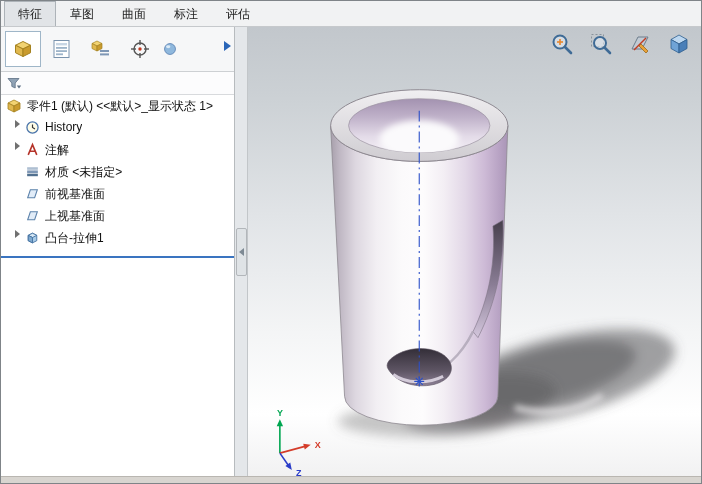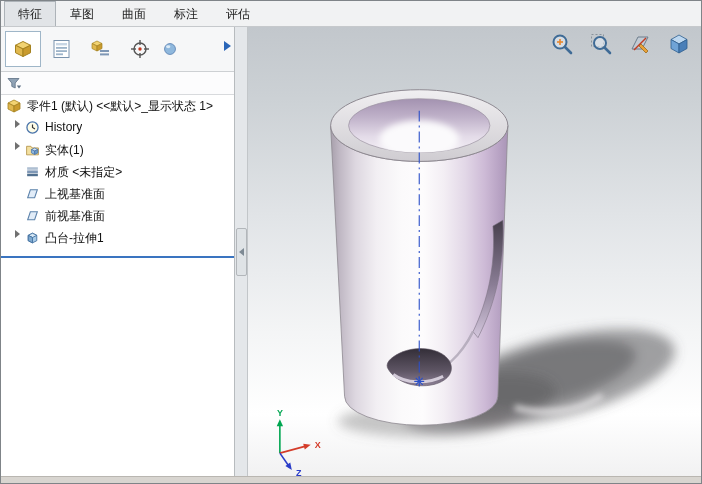--- a/index.html
+++ b/index.html
@@ -131,56 +131,53 @@
       <div class="trow child">
         <span class="tri"></span>
         <svg class="ticon" viewBox="0 0 14 14">
           <circle cx="7" cy="7" r="5.2" fill="#fefce8" stroke="#4a74aa" stroke-width="1.2"></circle>
           <path d="M7 4.2 V7 L9.3 8.4" stroke="#333" stroke-width="1.1" fill="none"></path>
         </svg>
         <span class="tlabel">History</span>
       </div>
 
 
-
       <div class="trow child">
         <span class="tri"></span>
         <svg class="ticon" viewBox="0 0 14 14">
-          <path d="M1.5 4 h4 l1 1.5 h6 v6.5 h-11 z" fill="#f3e0a0" stroke="#b5954a" stroke-width="0.8"></path>
-          <polygon points="6,7 9,5.6 12,7 9,8.4" fill="#cfe2f4" stroke="#4a74aa" stroke-width="0.7"></polygon>
-          <polygon points="6,7 9,8.4 9,11.6 6,10.2" fill="#8fb8dd" stroke="#4a74aa" stroke-width="0.7"></polygon>
-          <polygon points="12,7 9,8.4 9,11.6 12,10.2" fill="#6a9cc9" stroke="#4a74aa" stroke-width="0.7"></polygon>
-        </svg>
-        <span class="tlabel">实体(1)</span>
-      </div>
+          <path d="M3 12 L7 2.5 L11 12 M4.6 8.6 L9.4 8.6" stroke="#b5342a" stroke-width="1.5" fill="none"></path>
+        </svg>
+        <span class="tlabel">注解</span>
+      </div>
+
 
       <div class="trow child">
         <span class="spacer"></span>
         <svg class="ticon" viewBox="0 0 14 14">
           <rect x="2" y="3" width="10" height="2.4" fill="#aebfd2"></rect>
           <rect x="2" y="6" width="10" height="2.4" fill="#7e97b5"></rect>
           <rect x="2" y="9" width="10" height="2.4" fill="#51708f"></rect>
         </svg>
         <span class="tlabel">材质 &lt;未指定&gt;</span>
       </div>
 
       <div class="trow child">
         <span class="spacer"></span>
         <svg class="ticon" viewBox="0 0 14 14">
           <polygon points="2.5,11 5,3.5 11.5,3.5 9,11" fill="#dce9f7" fill-opacity="0.85" stroke="#5c82ab" stroke-width="1"></polygon>
         </svg>
+        <span class="tlabel">前视基准面</span>
+      </div>
+
+      <div class="trow child">
+        <span class="spacer"></span>
+        <svg class="ticon" viewBox="0 0 14 14">
+          <polygon points="2.5,11 5,3.5 11.5,3.5 9,11" fill="#dce9f7" fill-opacity="0.85" stroke="#5c82ab" stroke-width="1"></polygon>
+        </svg>
         <span class="tlabel">上视基准面</span>
-      </div>
-
-      <div class="trow child">
-        <span class="spacer"></span>
-        <svg class="ticon" viewBox="0 0 14 14">
-          <polygon points="2.5,11 5,3.5 11.5,3.5 9,11" fill="#dce9f7" fill-opacity="0.85" stroke="#5c82ab" stroke-width="1"></polygon>
-        </svg>
-        <span class="tlabel">前视基准面</span>
       </div>
 
 
 
       <div class="trow child">
         <span class="tri"></span>
         <svg class="ticon" viewBox="0 0 14 14">
           <polygon points="3,5 7,3 11,5 11,10 7,12 3,10" fill="#a8cbe8" stroke="#3f6e9e" stroke-width="0.8"></polygon>
           <polygon points="3,5 7,3 11,5 7,7" fill="#d6e7f5" stroke="#3f6e9e" stroke-width="0.8"></polygon>
           <polygon points="3,5 7,7 7,12 3,10" fill="#7fa9cf" stroke="#3f6e9e" stroke-width="0.8"></polygon>

